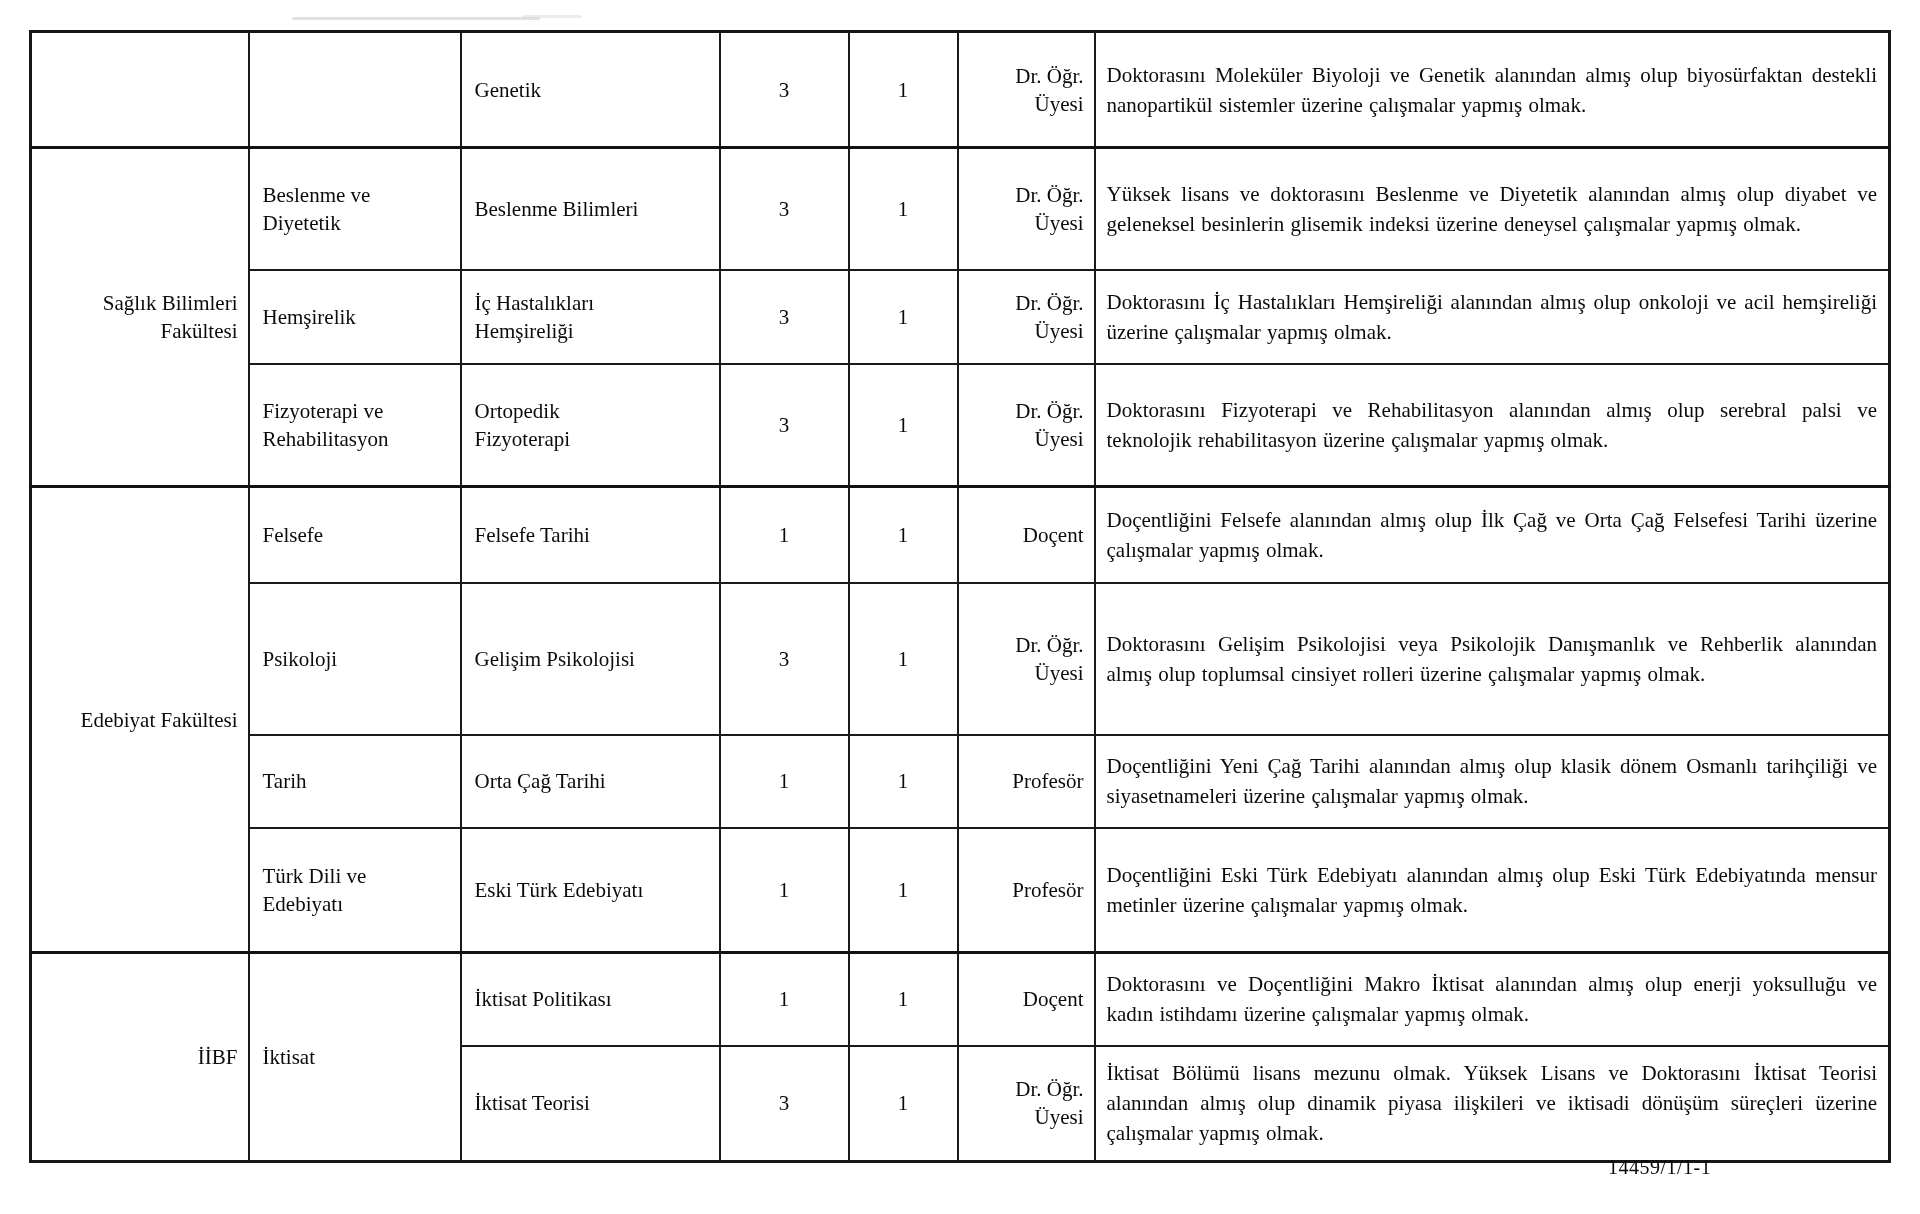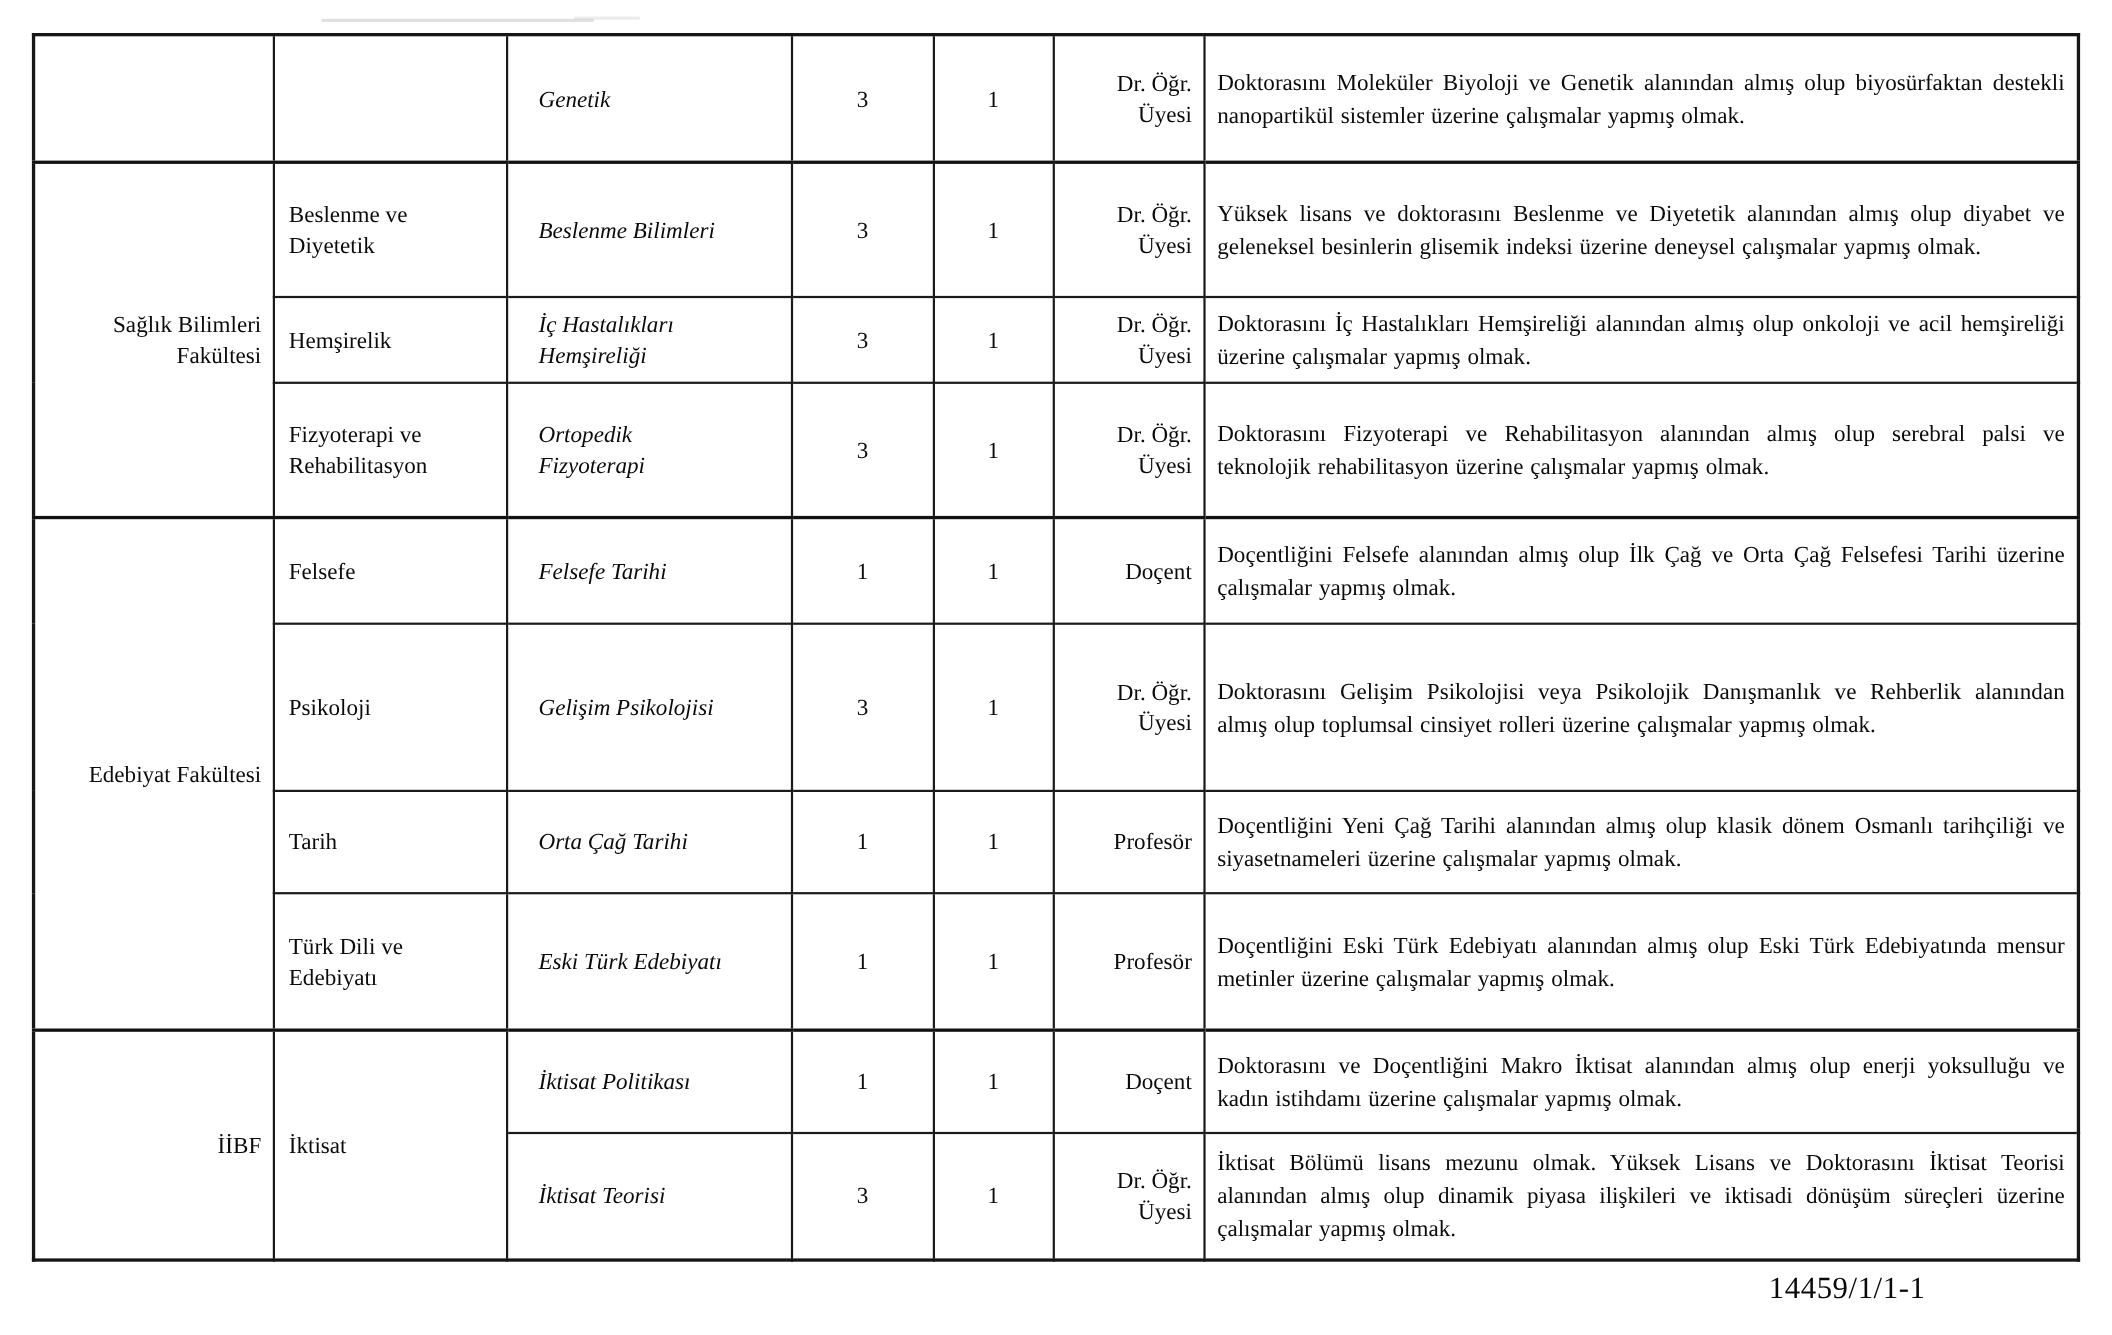--- a/index.html
+++ b/index.html
@@ -20,30 +20,30 @@
     border:2px solid #1a1a1a;
     vertical-align:middle;
     font-size:21px;line-height:28px;
     padding:4px 10px;
     white-space:pre-line;
     overflow:hidden;
   }
   tr.section-start td{border-top:3px solid #121212;}
   .col-faculty{text-align:right;}
   .col-department{text-align:left;padding-left:13px;}
-  .col-field{text-align:left;padding-left:28px;font-style:italic;}
+  .col-field{text-align:left;padding-left:13px;}
   .col-degree,.col-count{text-align:center;font-size:21px;}
   .col-title{text-align:right;}
   .col-description{
     text-align:justify;text-justify:inter-word;
     line-height:30px;padding:6px 11px;word-spacing:1px;
   }
   .footer-ref{
     position:absolute;top:1156px;left:1608px;
-    font-size:28px;letter-spacing:0.5px;color:#0a0a0a;
+    font-size:20px;letter-spacing:0.5px;color:#0a0a0a;
   }
   
   .artifact{position:absolute;background:#c9c9c9;opacity:.55;border-radius:2px;}
   .artifact.a1{left:292px;top:17px;width:248px;height:3px;}
   .artifact.a2{left:522px;top:15px;width:60px;height:3px;opacity:.35;}
 </style>
 </head>
 <body>
 
 <div class="page">
@@ -76,21 +76,21 @@
 Fakültesi</td>
           <td class="col-department">Beslenme ve
 Diyetetik</td>
           <td class="col-field">Beslenme Bilimleri</td>
           <td class="col-degree">3</td>
           <td class="col-count">1</td>
           <td class="col-title">Dr. Öğr.
 Üyesi</td>
           <td class="col-description">Yüksek lisans ve doktorasını Beslenme ve Diyetetik alanından almış olup diyabet ve geleneksel besinlerin glisemik indeksi üzerine deneysel çalışmalar yapmış olmak.</td>
         </tr>
-        <tr style="height: 78px;">
+        <tr style="height: 94px;">
           <td class="col-department">Hemşirelik</td>
           <td class="col-field">İç Hastalıkları
 Hemşireliği</td>
           <td class="col-degree">3</td>
           <td class="col-count">1</td>
           <td class="col-title">Dr. Öğr.
 Üyesi</td>
           <td class="col-description">Doktorasını İç Hastalıkları Hemşireliği alanından almış olup onkoloji ve acil hemşireliği üzerine çalışmalar yapmış olmak.</td>
         </tr>
         <tr style="height: 123px;">

